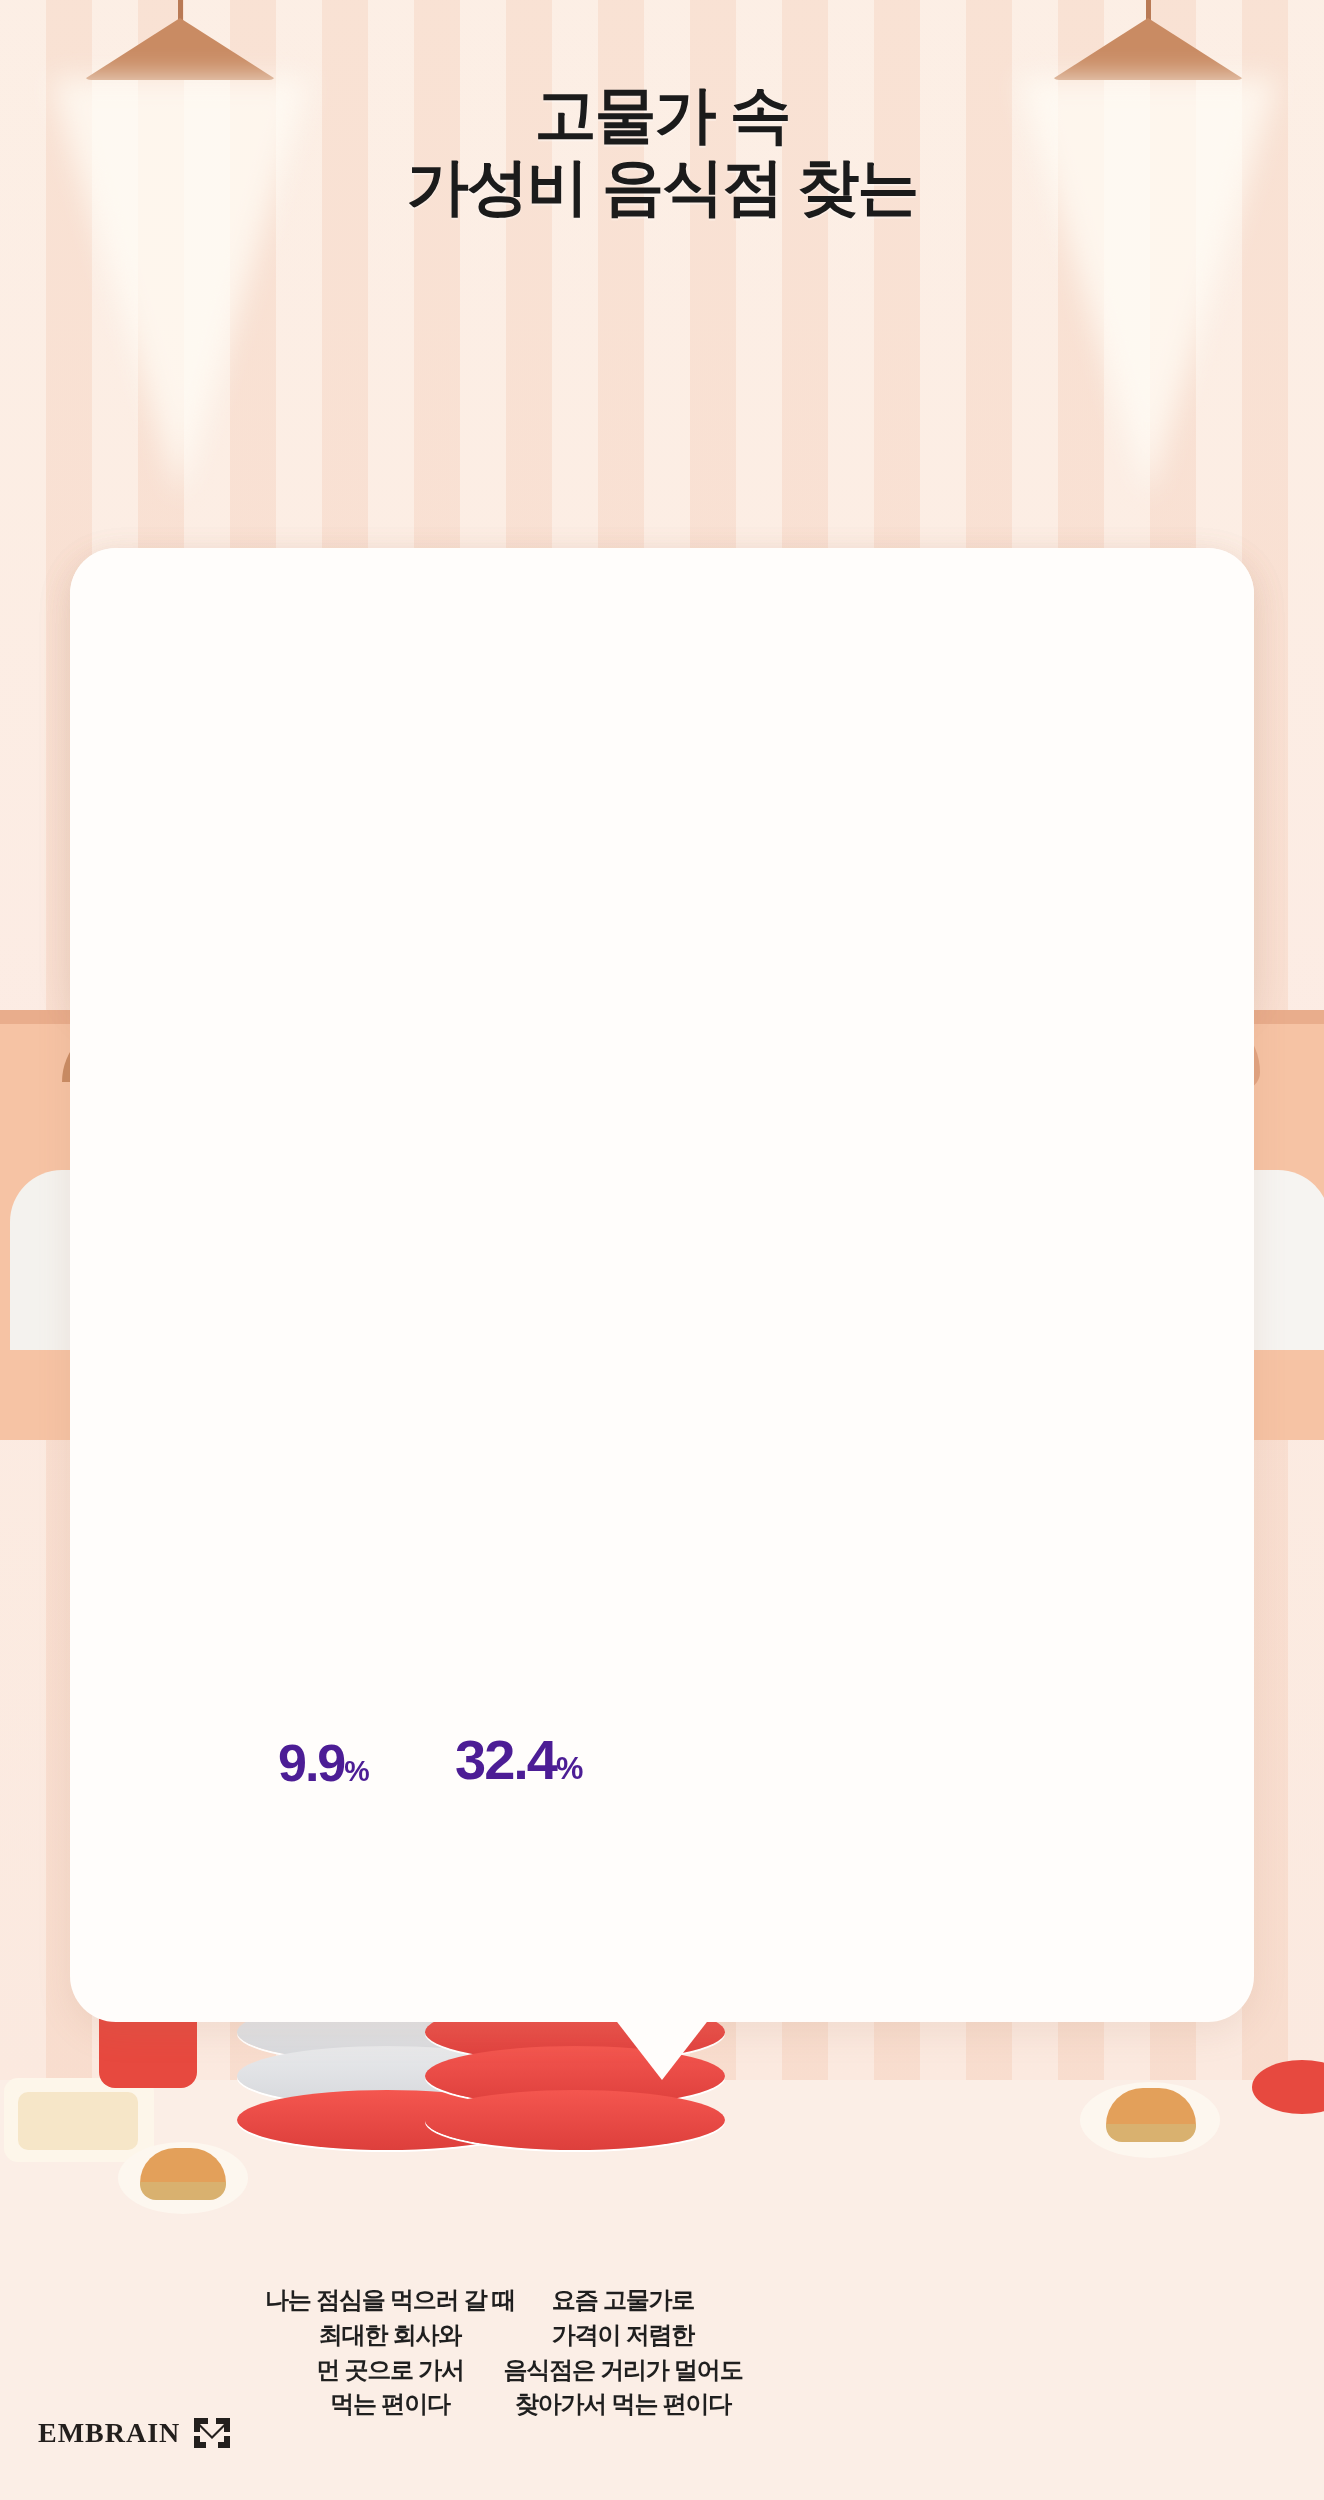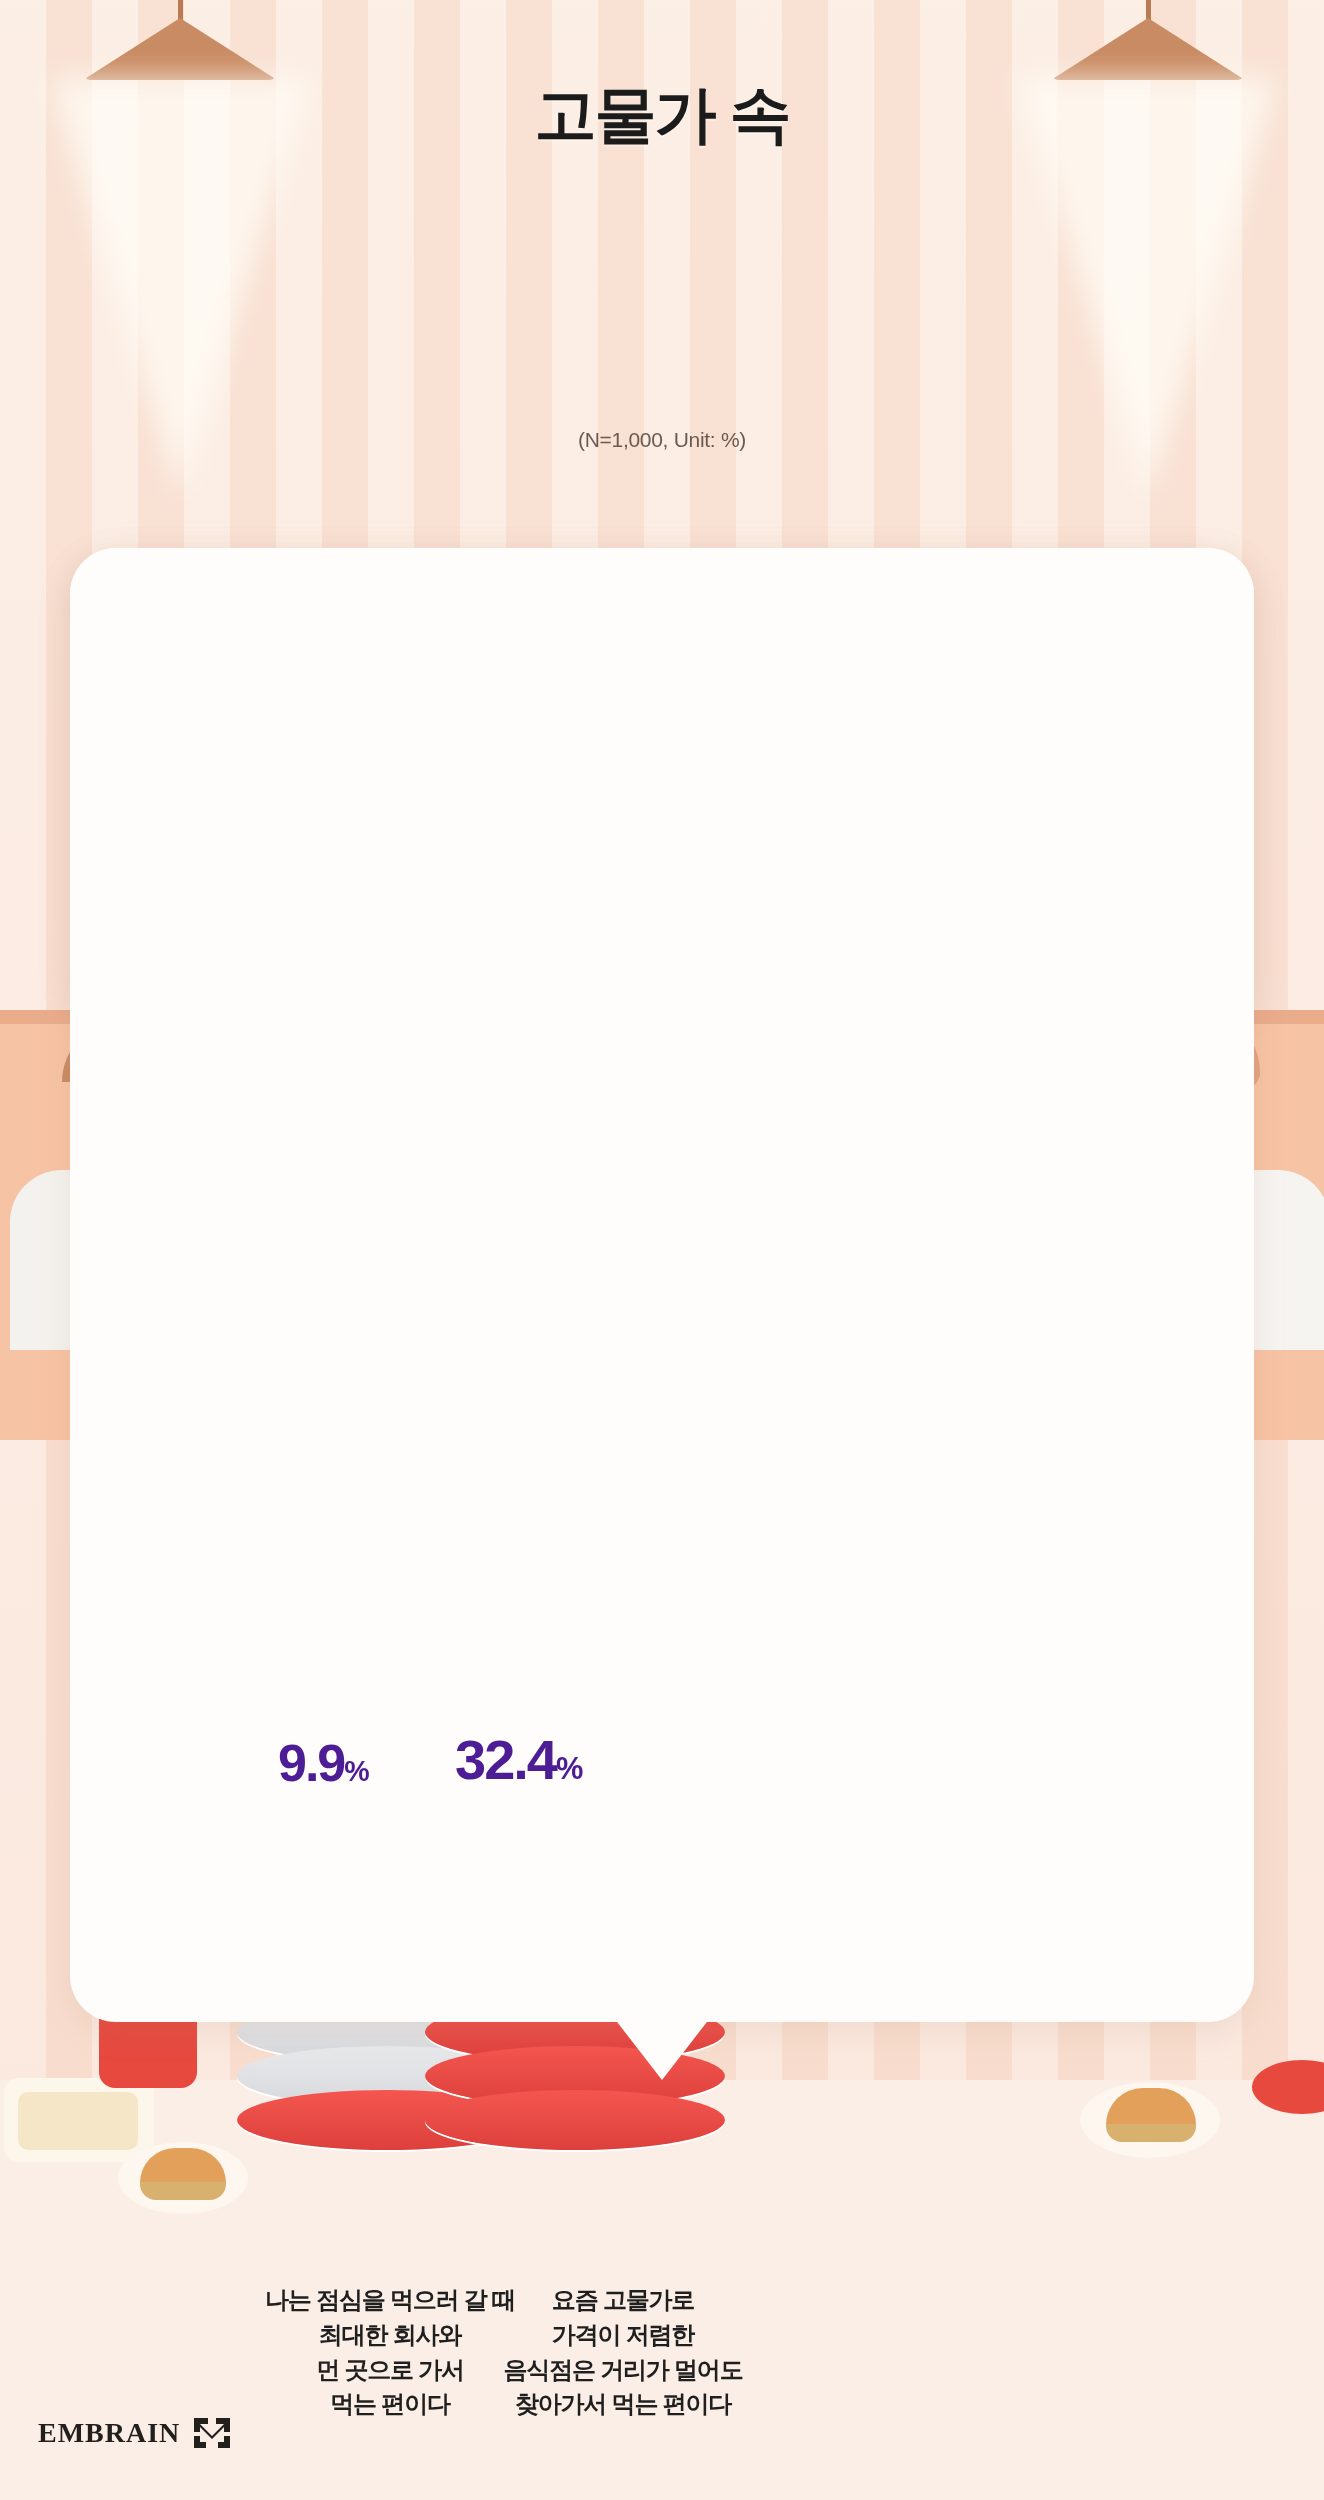--- a/index.html
+++ b/index.html
@@ -90,21 +90,21 @@
   <div class="stripes"></div>
 
   <div class="lamp-cord" style="left:178px;top:-6px;height:26px;"></div>
   <div class="lamp-shade" style="left:83px;top:18px;"></div>
   <div class="lamp-beam" style="left:50px;top:78px;"></div>
   <div class="lamp-cord" style="left:1146px;top:-6px;height:26px;"></div>
   <div class="lamp-shade" style="left:1051px;top:18px;"></div>
   <div class="lamp-beam" style="left:1018px;top:78px;"></div>
 
   <div class="title" style="top:80px;text-align:center;">고물가 속</div>
-  <div class="subtitle" style="top:428px;">(N=1,000, Unit: %)</div>
+  <div class="title" style="top:152px;">가성비 음식점 찾는</div>
 
   <div class="card" style="left:70px;top:548px;width:1184px;height:468px;"></div>
   <div class="card" style="left:70px;top:548px;width:1184px;height:1474px;"></div>
   <div class="card-tail" style="left:614px;top:2018px;"></div>
 
 
   <div class="rows" id="chart-rows">
       <div class="row-label" style="top: 672px; right: 981px;">내 직장(학교)과 가까운곳</div>
       <div class="spoon" style="left: 352px; top: 672px;"><svg width="295.825" height="56" viewBox="0 0 295.825 56">
           <rect x="0" y="21" width="219.825" height="14" rx="7" fill="#eda894"></rect>

